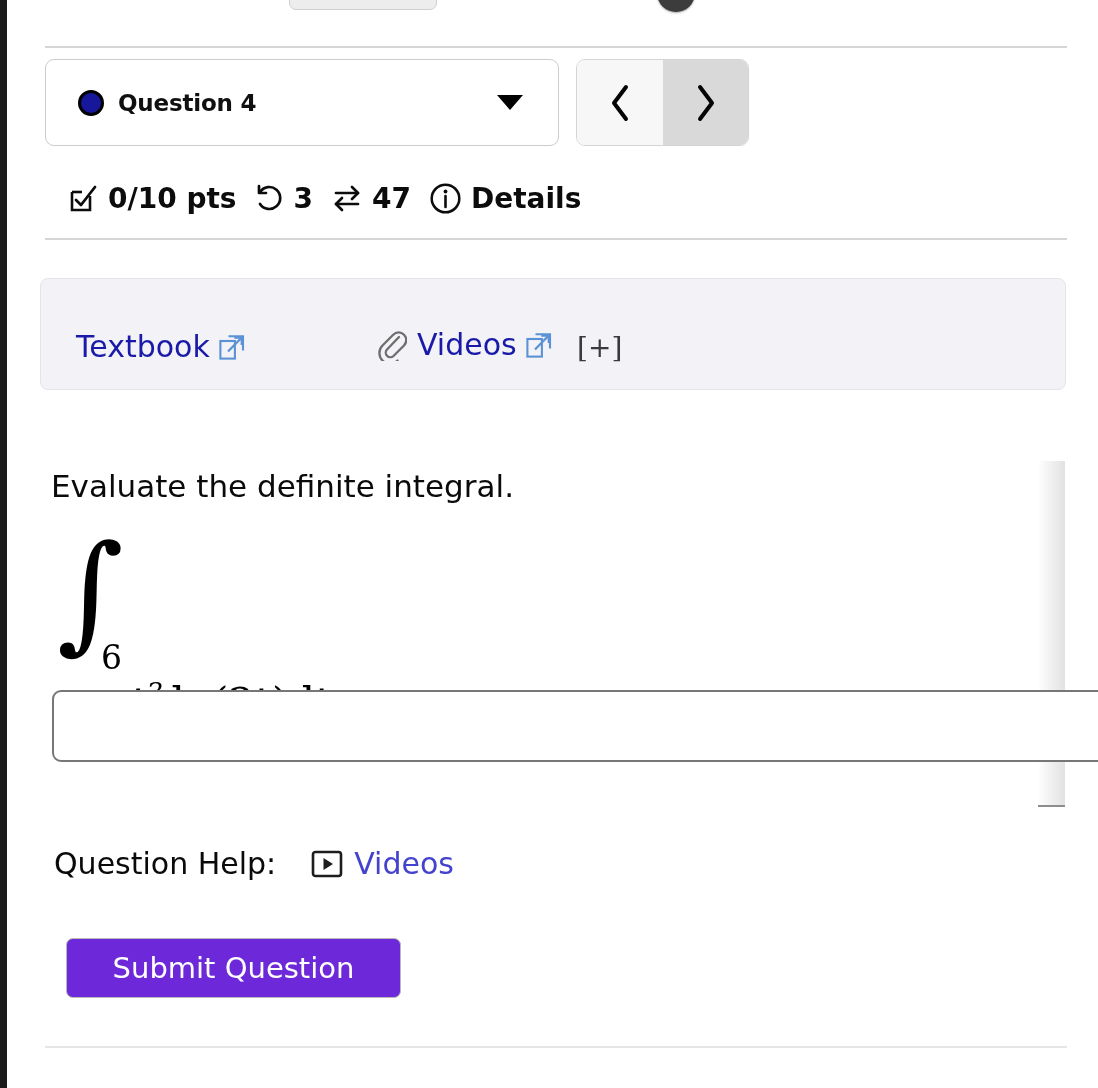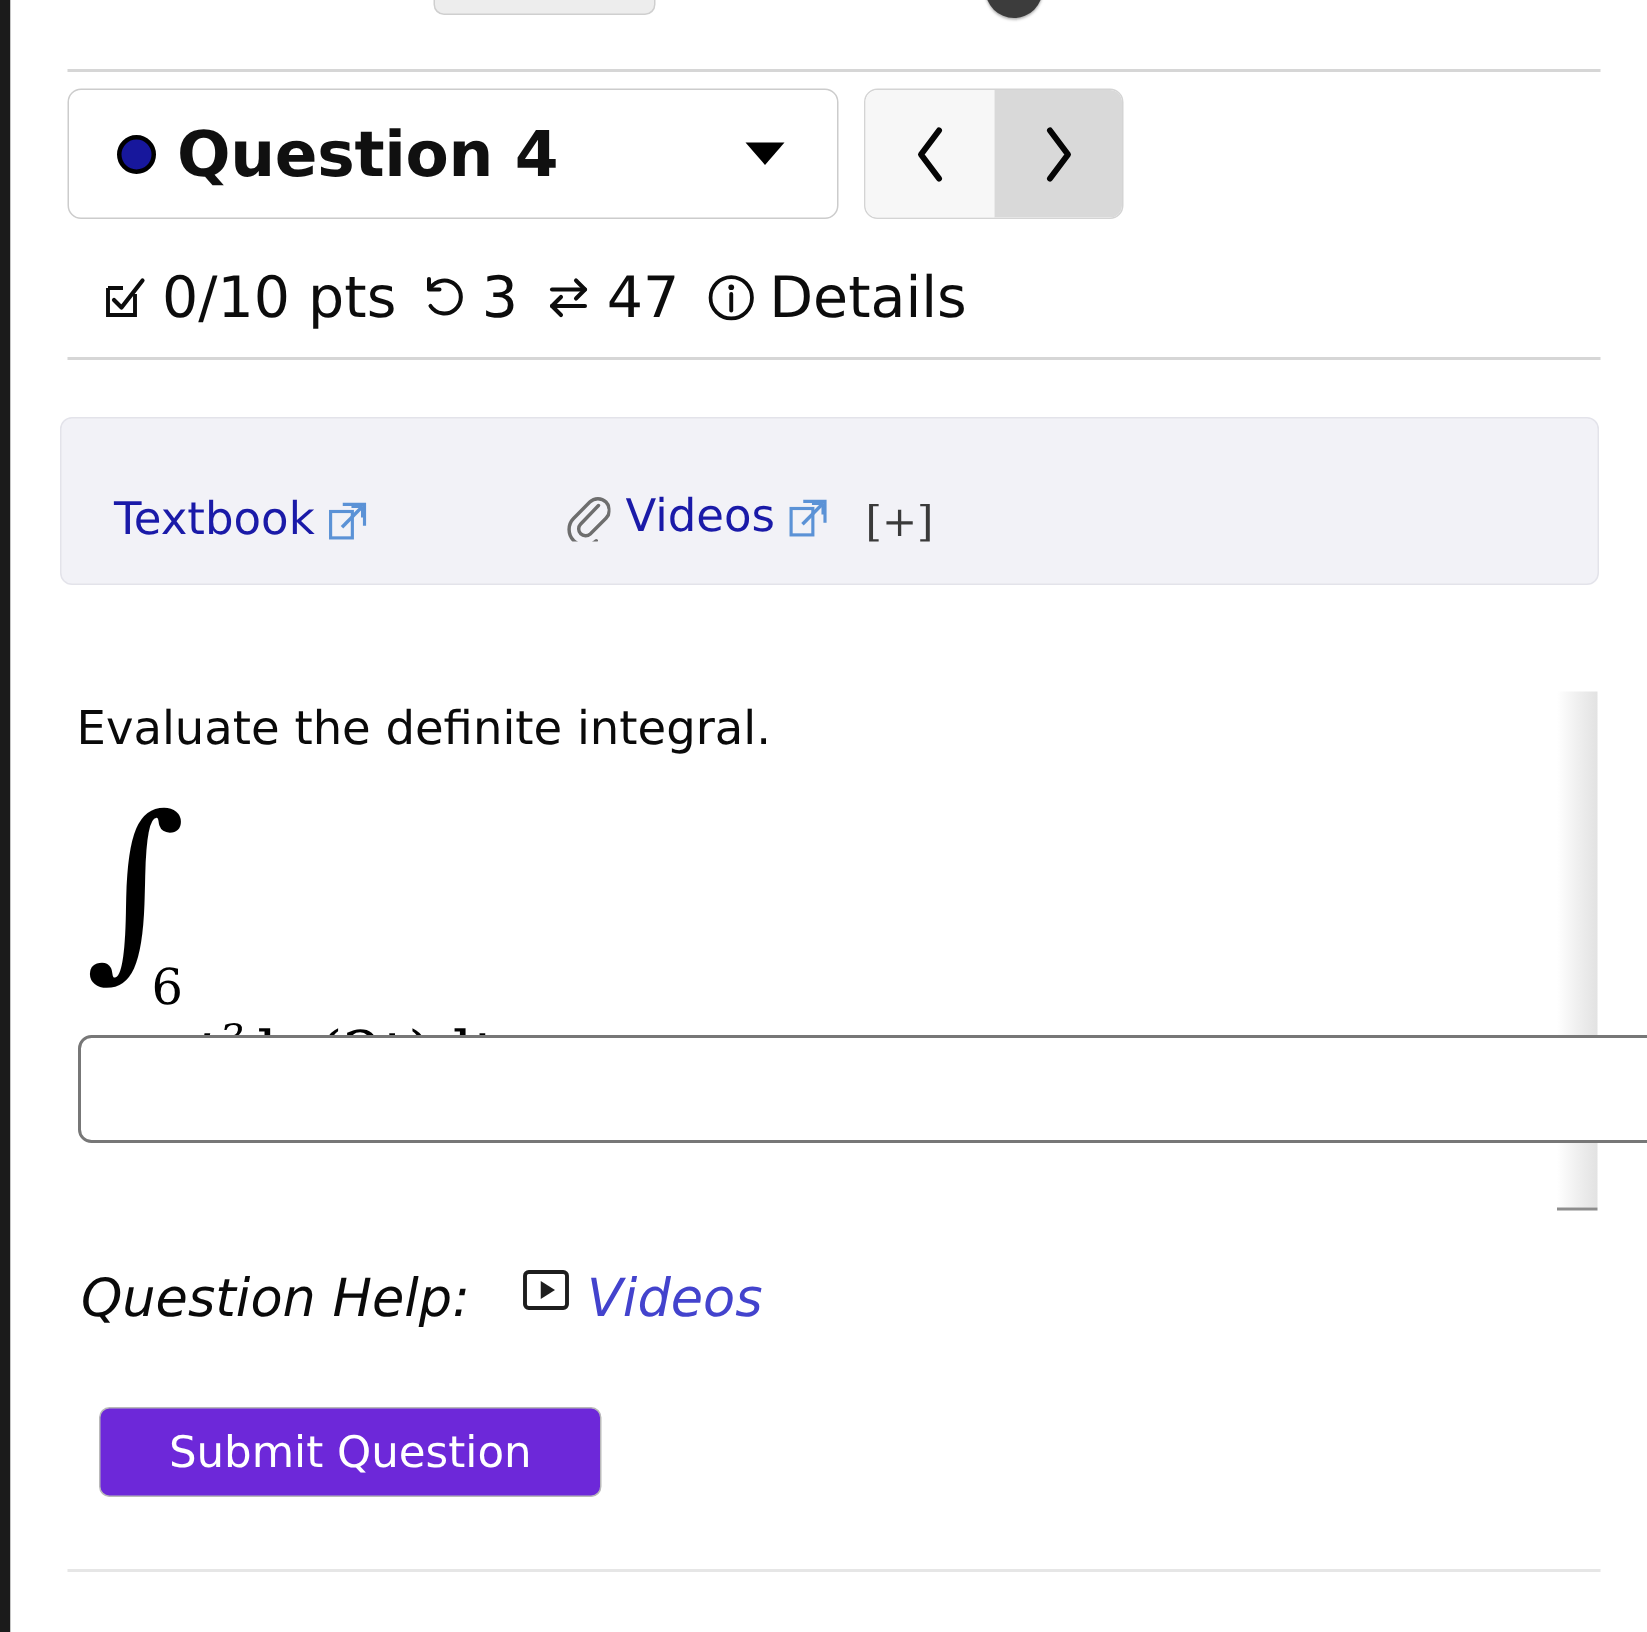--- a/index.html
+++ b/index.html
@@ -84,21 +84,21 @@
     width: 26px; height: 26px;
     border-radius: 50%;
     background: #17179c;
     border: 3px solid #000000;
     box-sizing: border-box;
     margin-left: 32px;
     flex: 0 0 auto;
   }
   .qselect-label {
     margin-left: 14px;
-    font-size: 42px;
+    font-size: 23px;
     font-weight: 700;
     letter-spacing: -0.2px;
     color: #101010;
     white-space: nowrap;
   }
   .qselect-caret {
     margin-left: auto;
     margin-right: 35px;
     width: 0; height: 0;
     border-left: 13px solid transparent;
@@ -130,22 +130,22 @@
   .navbtn.prev { background: #f7f7f7; }
   .navbtn.next { background: #d9d9d9; }
 
   
   .stats {
     position: absolute;
     left: 62px; top: 174px;
     height: 48px;
     display: flex;
     align-items: center;
-    font-size: 38px;
-    font-weight: 400;
+    font-size: 28px;
+    font-weight: 700;
     color: #0c0c0c;
     white-space: nowrap;
   }
   .stats .gap { display: inline-block; width: 18px; }
   .stats-icon {
     display: inline-flex;
     align-items: center;
     justify-content: center;
     vertical-align: middle;
   }
@@ -263,25 +263,24 @@
     box-sizing: border-box;
   }
   .qscroll-a { top: 0;   height: 238px; }
   .qscroll-b { top: 298px; height: 48px; }
 
   
   .qhelp {
     position: absolute;
     left: 47px; top: 846px;
     display: flex;
-    align-items: flex-start;
-    font-size: 35px;
+    align-items: center;
+    font-size: 30px;
     color: #0a0a0a;
     white-space: nowrap;
-    font-style: italic;
   }
   .qhelp-label { font-weight: 400; }
   .qhelp-video-icon { margin-left: 35px; display: inline-flex; }
   .qhelp-video-link {
     margin-left: 11px;
     color: #4343cd;
     cursor: pointer;
   }
 
   

